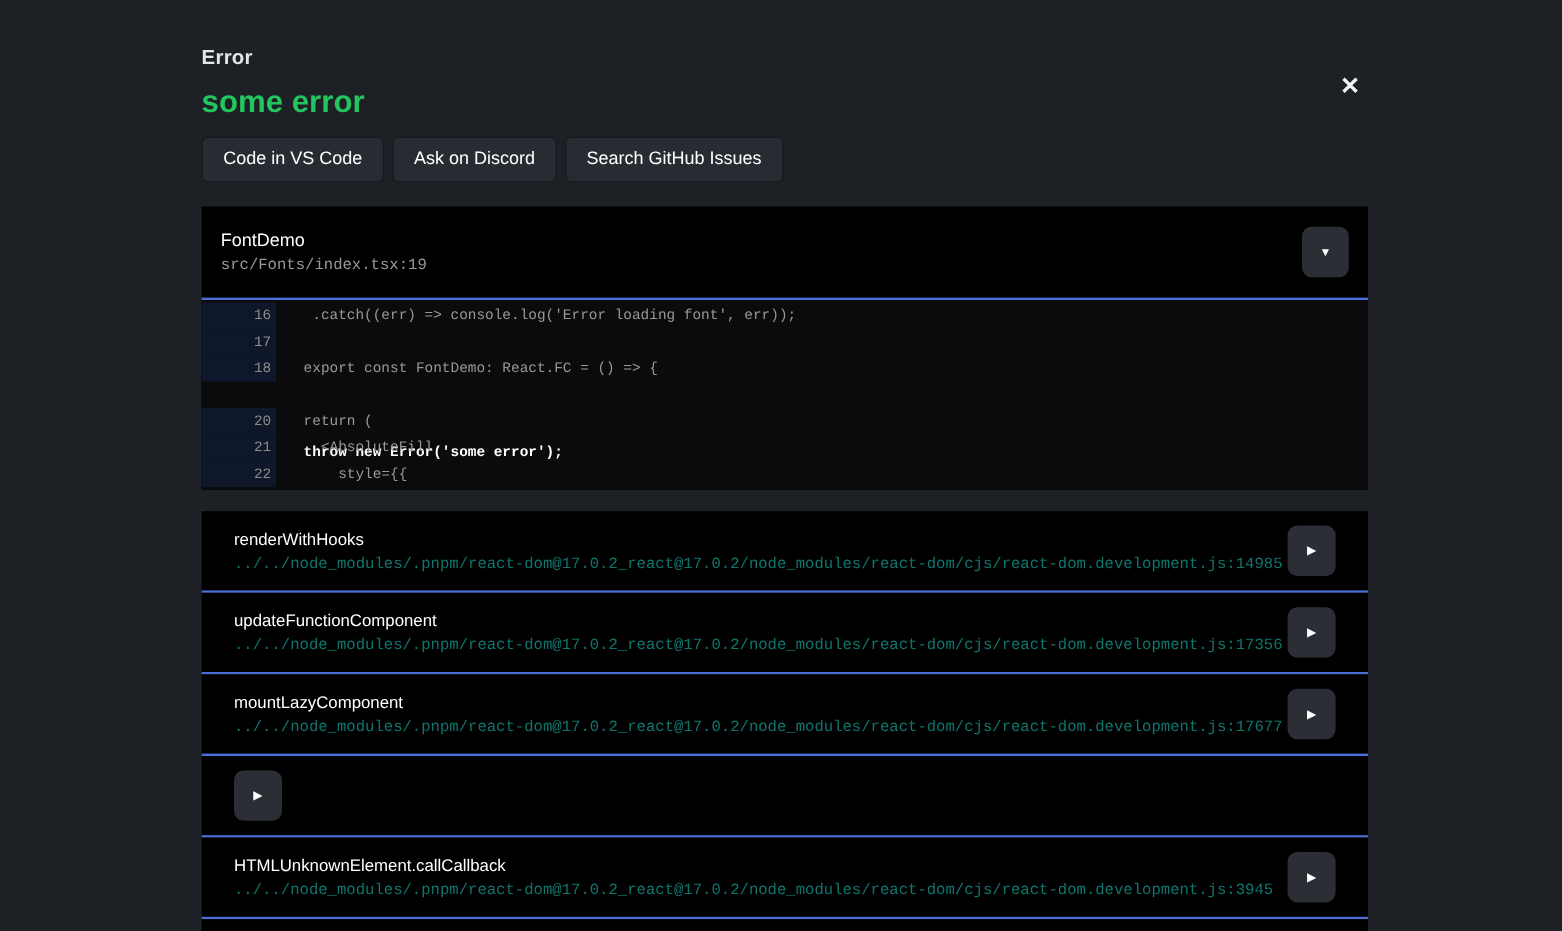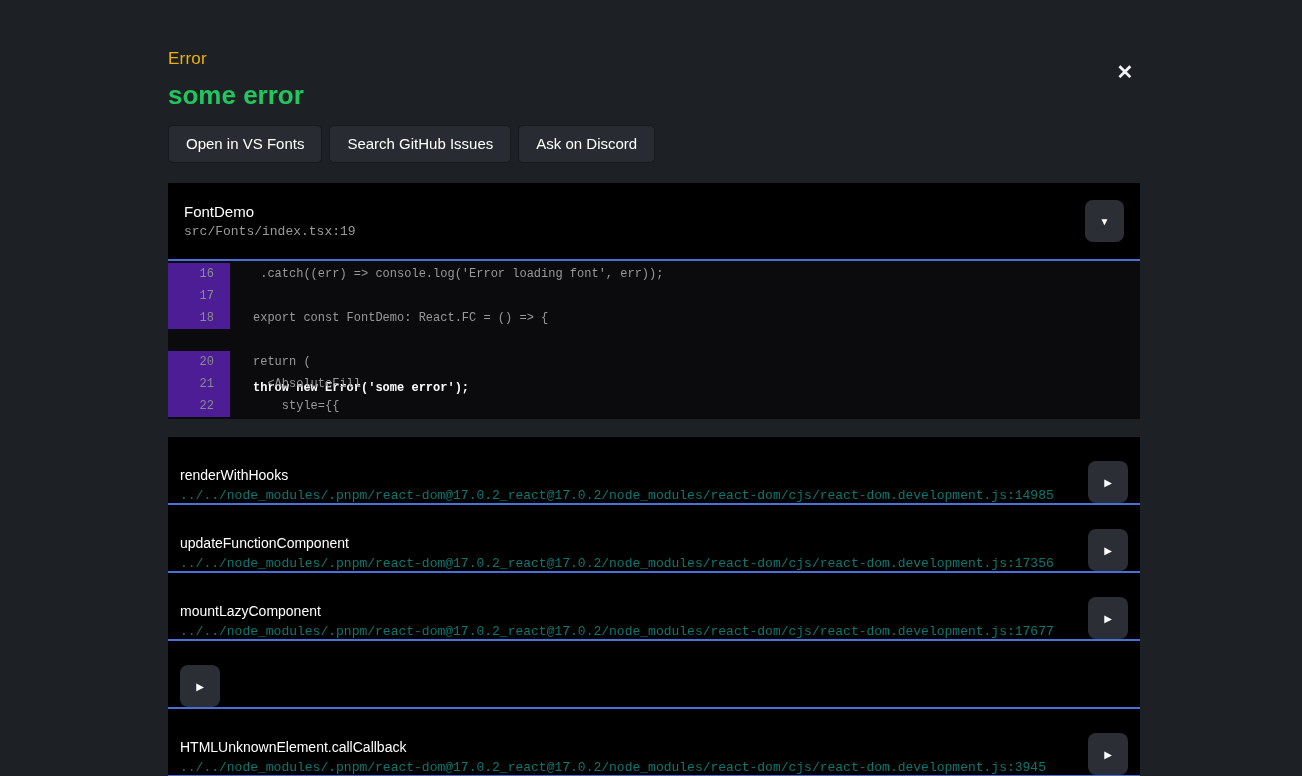--- a/index.html
+++ b/index.html
@@ -11,24 +11,24 @@
     color: #fff;
   }
   .overlay {
     position: absolute;
     left: 168px;
     top: 0;
     width: 972px;
   }
   
   .kicker {
-    margin-top: 49px;
+    margin-top: 38px;
     font-size: 17px;
-    font-weight: normal;
-    color: #eab308;
+    font-weight: bold;
+    color: #e5e5e5;
     letter-spacing: 0.2px;
   }
   .error-title {
     margin-top: 11px;
     font-size: 26px;
     font-weight: bold;
     color: #22c55e;
   }
   .close-btn {
     position: absolute;
@@ -107,46 +107,46 @@
   .code-row {
     display: flex;
     height: 22px;
     line-height: 22px;
     font-family: "Liberation Mono", monospace;
     font-size: 12px;
   }
   .code-row .gutter {
     width: 62px;
     flex: none;
-    background: #4c1d95;
+    background: #0f172a;
     color: #8c8c8c;
     text-align: right;
-    padding-right: 16px;
+    padding-right: 4px;
   }
   .code-row .src {
     padding-left: 23px;
     white-space: pre;
     color: #999999;
   }
   .code-row.hl .gutter,
   .code-row.hl .src {
     color: #ffffff;
     font-weight: bold;
     margin-top: 48px;
   }
   
   .stack { margin-top: 18px; }
   .stack-frame {
     height: 68px;
     background: #000000;
     border-bottom: 2px solid #4a6fd8;
     display: flex;
-    align-items: flex-end;
+    align-items: center;
     justify-content: space-between;
-    padding: 0 12px;
+    padding: 0 27px;
   }
   .stack-frame .frame-texts { min-width: 0; }
   .stack-frame .frame-name {
     font-size: 14px;
     color: #ffffff;
   }
   .stack-frame .frame-path {
     margin-top: 5px;
     font-family: "Liberation Mono", monospace;
     font-size: 13px;
@@ -162,23 +162,23 @@
 <button class="close-btn">
   <span>✕</span>
 </button>
 
 <div class="overlay">
 
   <div class="kicker">Error</div>
   <div class="error-title">some error</div>
 
   <div class="actions">
-      <button class="action-btn">Open in VS Fonts</button>
+      <button class="action-btn">Code in VS Code</button>
+      <button class="action-btn">Ask on Discord</button>
       <button class="action-btn">Search GitHub Issues</button>
-      <button class="action-btn">Ask on Discord</button>
     </div>
 
   <div class="code-frame">
     <div class="code-header">
       <div class="frame-texts">
         <div class="fn-name">FontDemo</div>
         <div class="fn-loc">src/Fonts/index.tsx:19</div>
       </div>
       <button class="icon-btn">
         <span>▼</span>

